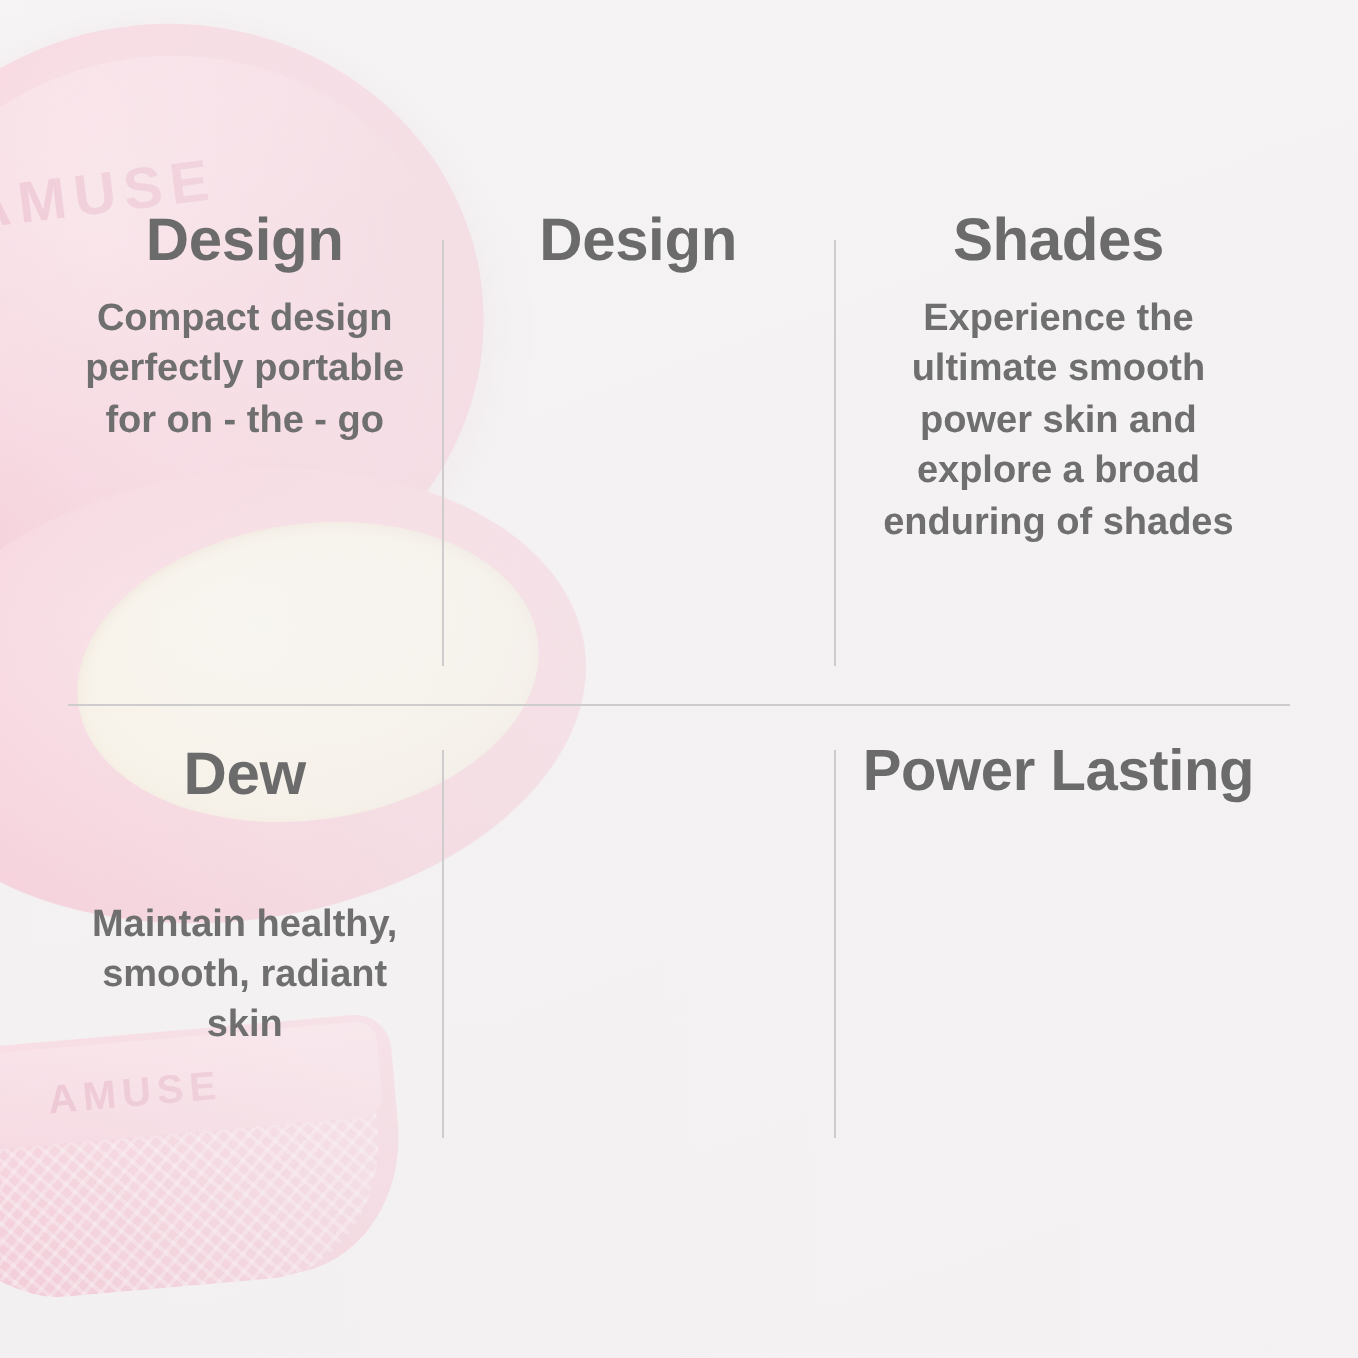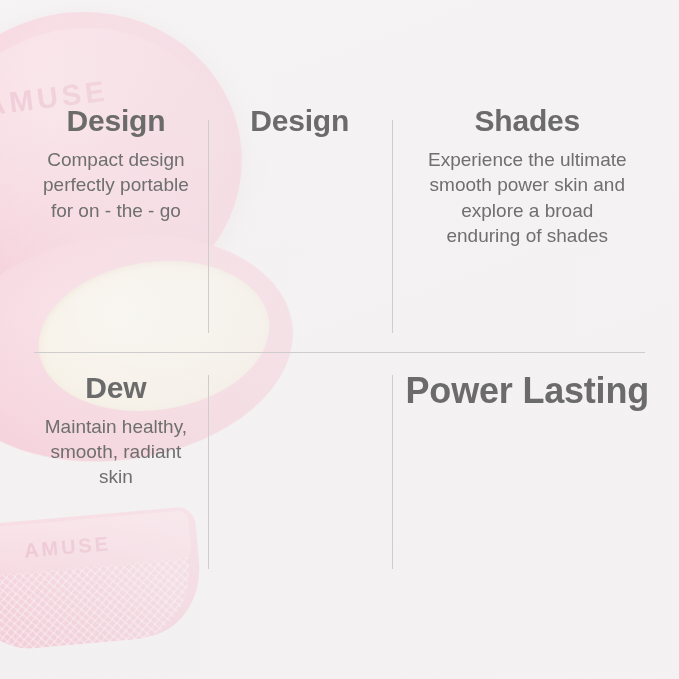--- a/index.html
+++ b/index.html
@@ -141,36 +141,37 @@
   }
 
   
   .grid {
     position: absolute;
     inset: 0;
     display: grid;
     grid-template-columns: 1fr 1fr 1fr;
     grid-template-rows: 1fr 1fr;
     box-sizing: border-box;
-    padding: 104px 16px 86px 24px;
+    padding: 104px 38px 86px 24px;
   }
 
   .cell {
     position: relative;
     box-sizing: border-box;
     padding: 0 14px;
     display: flex;
     flex-direction: column;
     align-items: center;
     justify-content: flex-start;
     text-align: center;
   }
   .cell.r2 {
     justify-content: flex-start;
     padding-top: 22px;
+    gap: 36px;
   }
 
   
   .cell.c2::before,
   .cell.c3::before {
     content: "";
     position: absolute;
     left: 0;
     top: 16px;
     bottom: 16px;
@@ -196,25 +197,25 @@
   .f-title {
     font-size: 30px;
     font-weight: 700;
     color: #6b6b6b;
     line-height: 1.1;
     margin: 0 0 10px 0;
     letter-spacing: -0.2px;
     white-space: nowrap;
   }
   .f-title.small {
-    font-size: 36px;
+    font-size: 29px;
   }
   .f-desc {
     font-size: 19px;
-    font-weight: 400;
+    font-weight: 700;
     color: #6f6f6f;
     line-height: 1.34;
     margin: 0;
     max-width: 210px;
   }
   .cell.c3 .f-desc {
     max-width: 208px;
   }
 </style>
 </head>

